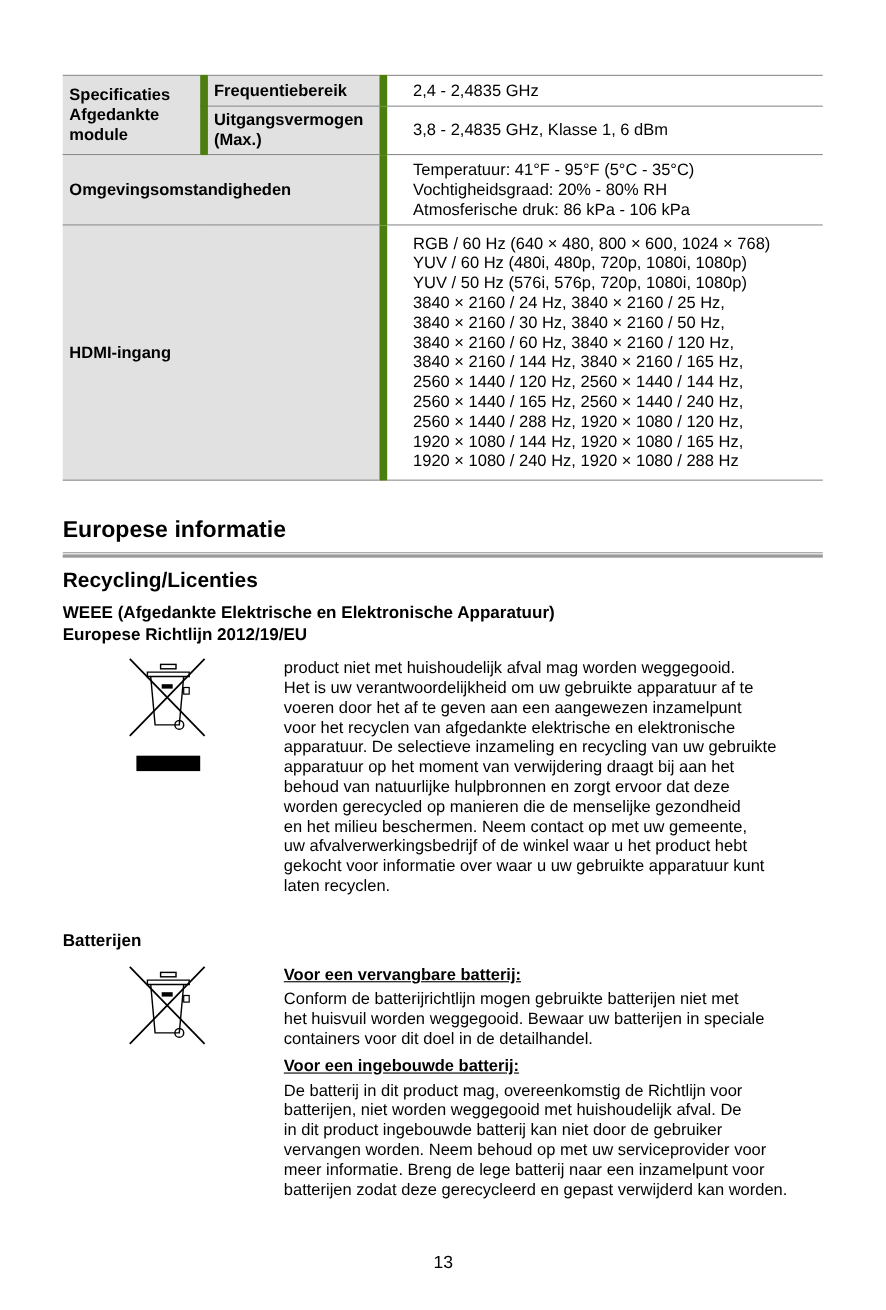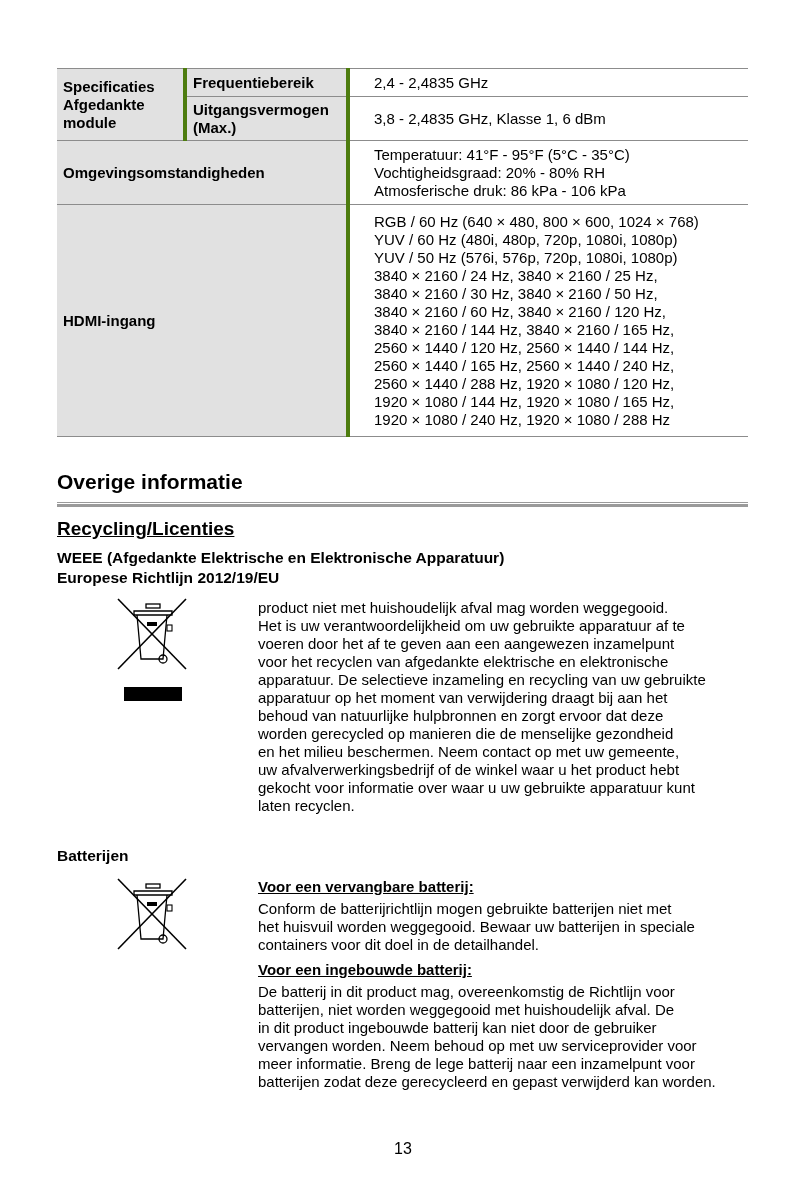--- a/index.html
+++ b/index.html
@@ -9,28 +9,28 @@
   }
   .spec-table {
     position: absolute; left: 57px; top: 68px; width: 691px;
     border-collapse: collapse; font-size: 15px; line-height: 18px;
   }
   .spec-table td {
     border-top: 1px solid #8c8c8c; border-bottom: 1px solid #8c8c8c;
     vertical-align: middle; padding: 3px 6px;
   }
   .spec-table td.lbl { background: #e1e1e1; font-weight: bold; }
-  .spec-table td.vsep { border-right: 4px solid #4d7c0f; }
+  .spec-table td.vsep { border-right: 7px solid #4d7c0f; }
   .spec-table td.val { padding-left: 24px; }
   .h1 {
     position: absolute; left: 57px; top: 470px; font-size: 21px; font-weight: bold;
   }
   .rule-thin { position: absolute; left: 57px; top: 502px; width: 691px; height: 1px; background: #9a9a9a; }
   .rule-thick { position: absolute; left: 57px; top: 504px; width: 691px; height: 3px; background: #9a9a9a; }
-  .h2 { position: absolute; left: 57px; top: 518px; font-size: 19px; font-weight: bold; text-decoration: underline; }
+  .h2 { position: absolute; left: 57px; top: 518px; font-size: 19px; font-weight: bold; }
   .h3 { position: absolute; left: 57px; font-size: 15.5px; font-weight: bold; line-height: 20px; }
   .para { position: absolute; left: 258px; width: 490px; font-size: 15px; line-height: 18px; }
   .para .line { display: block; white-space: nowrap; }
   .sub { font-weight: bold; font-size: 15px; margin-bottom: 4px; text-decoration: underline; }
   .icon { position: absolute; }
   .pagenum { position: absolute; left: 394px; top: 1140px; font-size: 16px; }
 </style>
 </head>
 <body>
 
@@ -78,21 +78,21 @@
       <span>2560 × 1440 / 120 Hz, 2560 × 1440 / 144 Hz,</span><br>
       <span>2560 × 1440 / 165 Hz, 2560 × 1440 / 240 Hz,</span><br>
       <span>2560 × 1440 / 288 Hz, 1920 × 1080 / 120 Hz,</span><br>
       <span>1920 × 1080 / 144 Hz, 1920 × 1080 / 165 Hz,</span><br>
       <span>1920 × 1080 / 240 Hz, 1920 × 1080 / 288 Hz</span>
     </td>
   </tr>
 </tbody>
   </table>
 
-<div class="h1">Overige informatie</div>
+<div class="h1">Europese informatie</div>
 <div class="rule-thin"></div>
 <div class="rule-thick"></div>
 <div class="h2">Recycling/Licenties</div>
 <div class="h3" style="top:548px">
   <span>WEEE (Afgedankte Elektrische en Elektronische Apparatuur)</span><br>
   <span>Europese Richtlijn 2012/19/EU</span>
 </div>
 
 <svg class="icon" style="left:116px;top:597px" width="72" height="106" viewBox="0 0 72 106">
   <line x1="2" y1="2" x2="70" y2="72" stroke="#000" stroke-width="1.6"></line>

